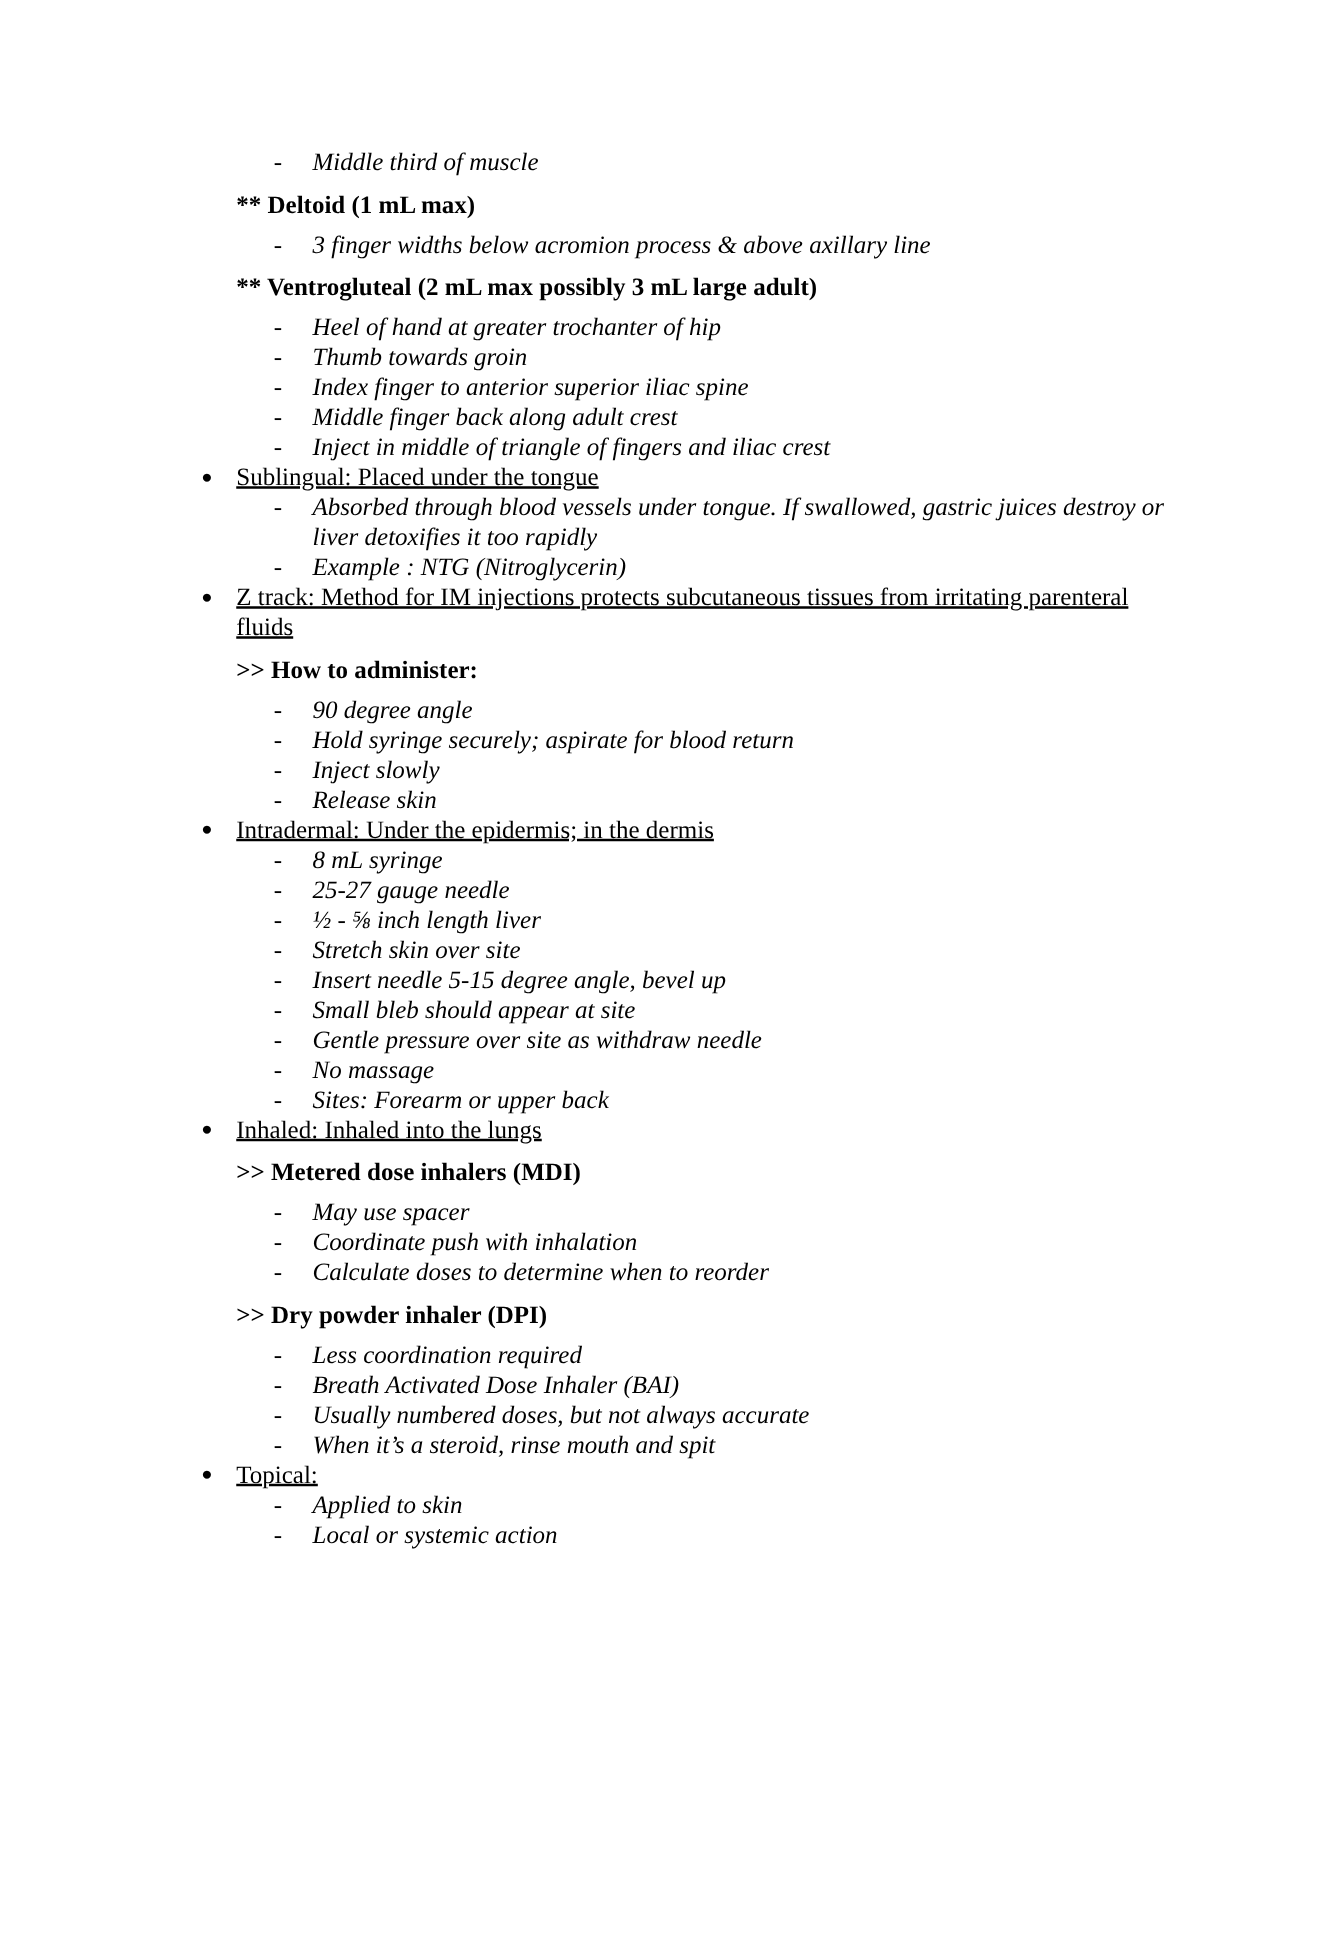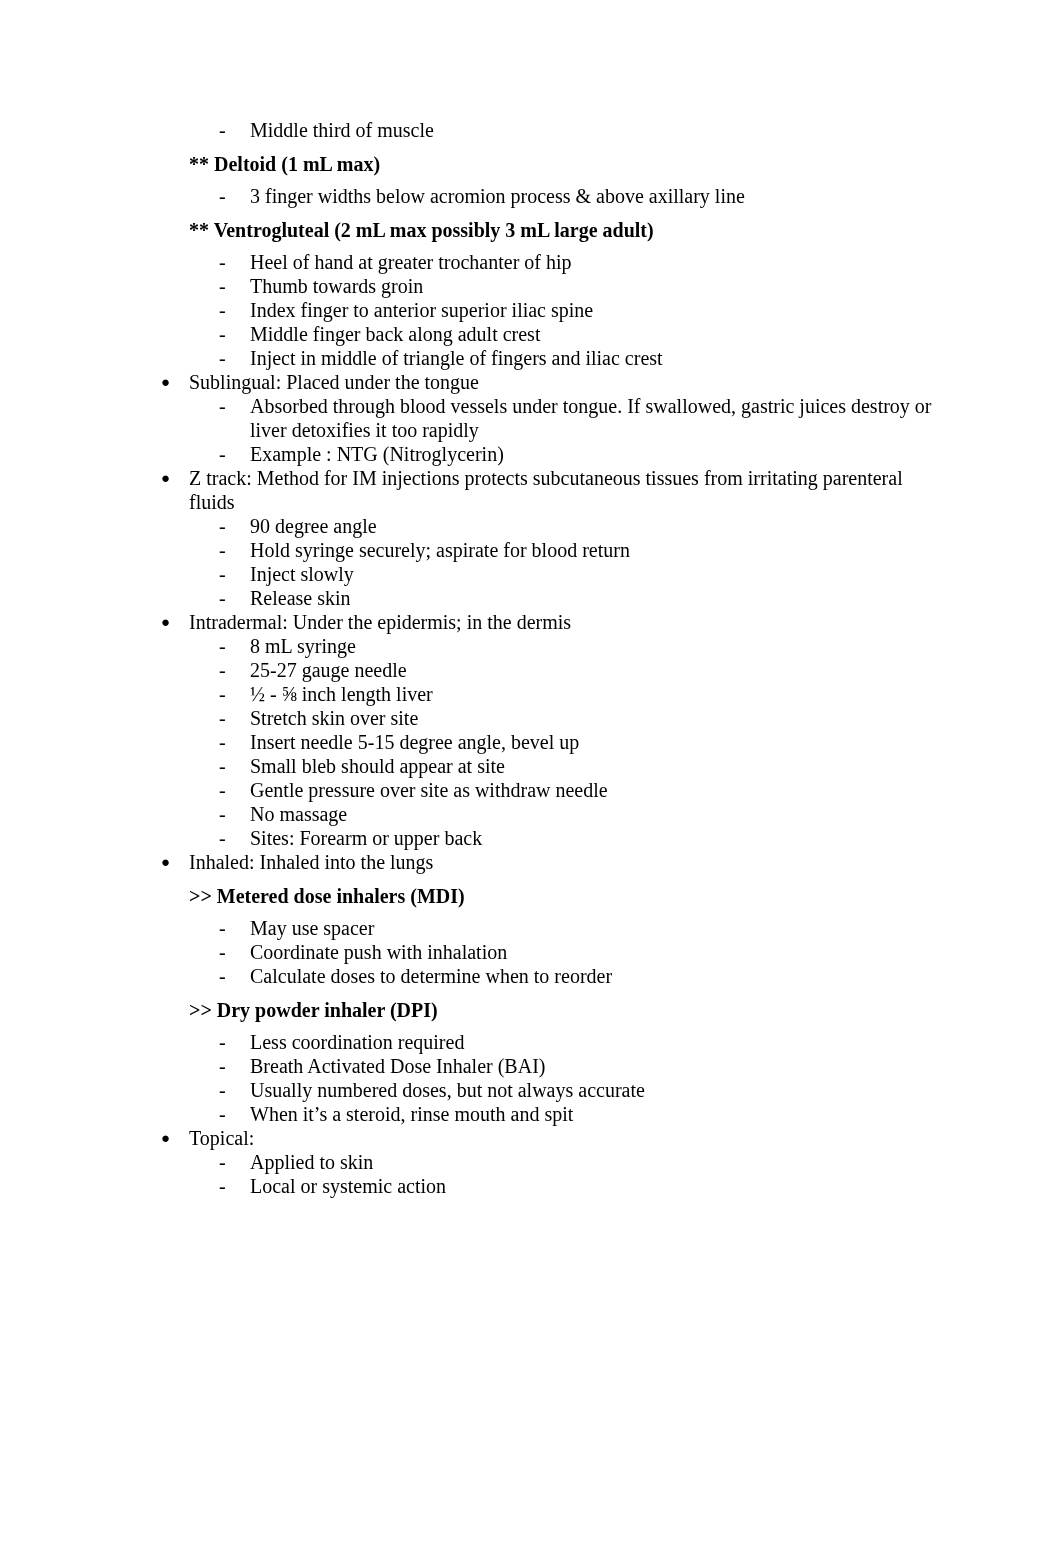--- a/index.html
+++ b/index.html
@@ -44,20 +44,21 @@
     flex: 0 0 29px;
     font-size: 15px;
     line-height: 24px;
     text-align: left;
     padding-left: 1px;
     box-sizing: border-box;
   }
   .lvl-bullet > .text {
     flex: 1 1 auto;
     max-width: 752px;
+    text-decoration: underline;
   }
 
   
   .lvl-sub {
     margin-left: 39px;
   }
   .lvl-sub > .text {
     flex: 1 1 auto;
   }
   .sub-gap {
@@ -71,20 +72,21 @@
     margin-left: 69px;
   }
   .lvl-dash > .marker {
     width: 31px;
     flex: 0 0 31px;
     box-sizing: border-box;
   }
   .lvl-dash > .text {
     flex: 1 1 auto;
     max-width: 690px;
+    font-style: italic;
   }
 
   .marker {
     user-select: none;
   }
   .text {
     white-space: normal;
   }
 </style>
 </head>
@@ -140,20 +142,23 @@
         <div class="row lvl-dash">
           <span class="marker">-</span>
           <span class="text">Example : NTG (Nitroglycerin)</span>
         </div>
       </div>
       <div class="block">
         <div class="row lvl-bullet">
           <span class="marker">●</span>
           <span class="text">Z track: Method for IM injections protects subcutaneous tissues from irritating parenteral fluids</span>
         </div>
+        <div class="row lvl-sub sub-gap">
+          <span class="text">&gt;&gt; How to administer:</span>
+        </div>
         <div class="row lvl-dash">
           <span class="marker">-</span>
           <span class="text">90 degree angle</span>
         </div>
         <div class="row lvl-dash">
           <span class="marker">-</span>
           <span class="text">Hold syringe securely; aspirate for blood return</span>
         </div>
         <div class="row lvl-dash">
           <span class="marker">-</span>

